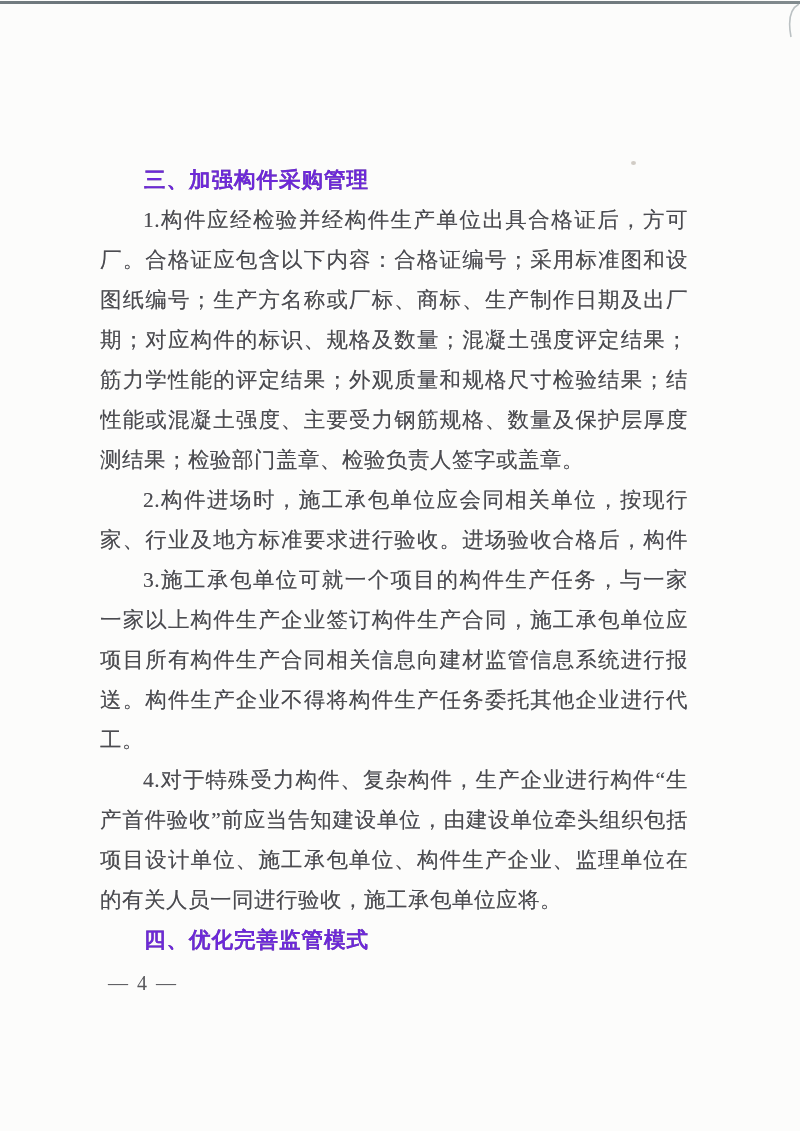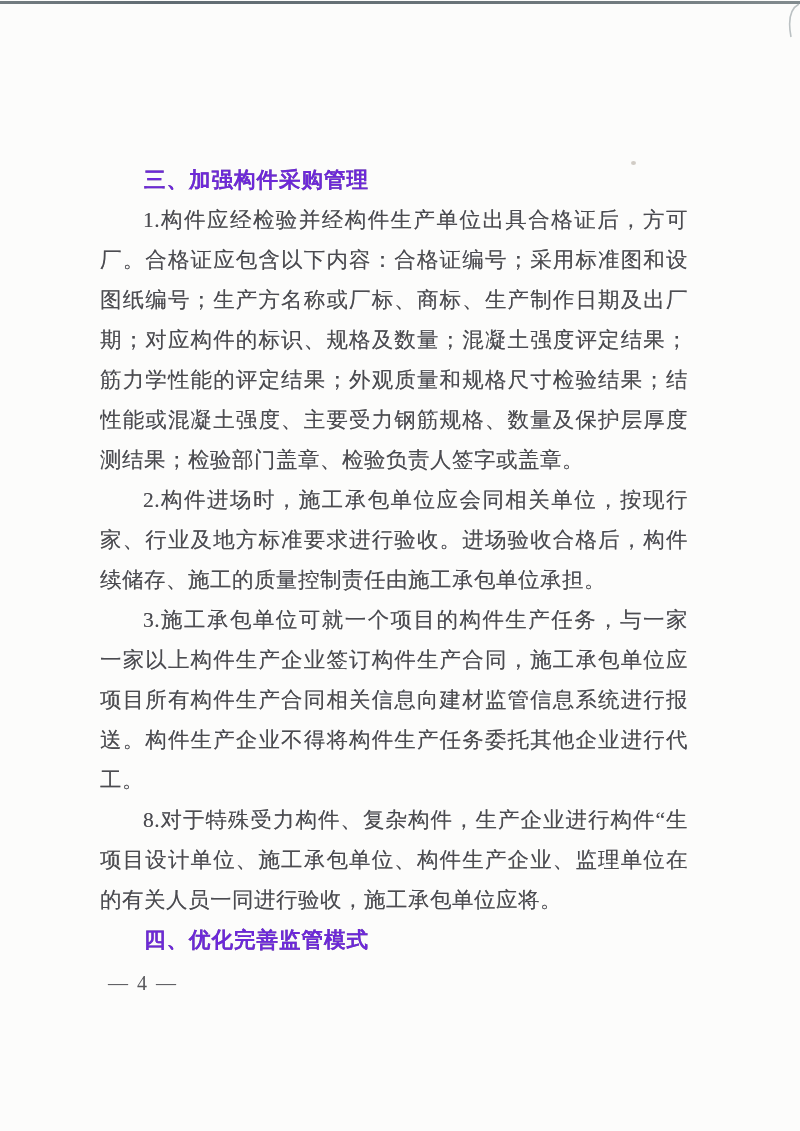--- a/index.html
+++ b/index.html
@@ -76,25 +76,25 @@
       <div class="row heading">三、加强构件采购管理</div>
       <div class="row line first">1.构件应经检验并经构件生产单位出具合格证后，方可出</div>
       <div class="row line">厂。合格证应包含以下内容：合格证编号；采用标准图和设计</div>
       <div class="row line">图纸编号；生产方名称或厂标、商标、生产制作日期及出厂日</div>
       <div class="row line">期；对应构件的标识、规格及数量；混凝土强度评定结果；钢</div>
       <div class="row line">筋力学性能的评定结果；外观质量和规格尺寸检验结果；结构</div>
       <div class="row line">性能或混凝土强度、主要受力钢筋规格、数量及保护层厚度实</div>
       <div class="row line last">测结果；检验部门盖章、检验负责人签字或盖章。</div>
       <div class="row line first">2.构件进场时，施工承包单位应会同相关单位，按现行国</div>
       <div class="row line">家、行业及地方标准要求进行验收。进场验收合格后，构件后</div>
-      <div class="row line last">续储存、施工的质量控制责任由施工承包单位承担。</div>
       <div class="row line first">3.施工承包单位可就一个项目的构件生产任务，与一家或</div>
       <div class="row line">一家以上构件生产企业签订构件生产合同，施工承包单位应将</div>
       <div class="row line">项目所有构件生产合同相关信息向建材监管信息系统进行报</div>
       <div class="row line">送。构件生产企业不得将构件生产任务委托其他企业进行代加</div>
       <div class="row line last">工。</div>
-      <div class="row line first">8.对于特殊受力构件、复杂构件，生产企业进行构件“生</div>
+      <div class="row line first">4.对于特殊受力构件、复杂构件，生产企业进行构件“生</div>
+      <div class="row line">产首件验收”前应当告知建设单位，由建设单位牵头组织包括</div>
       <div class="row line">项目设计单位、施工承包单位、构件生产企业、监理单位在内</div>
       <div class="row line last">的有关人员一同进行验收，施工承包单位应将。</div>
       <div class="row heading">四、优化完善监管模式</div>
     </div>
   <div class="page-number">— 4 —</div>
 </div>
 
 </body></html>

